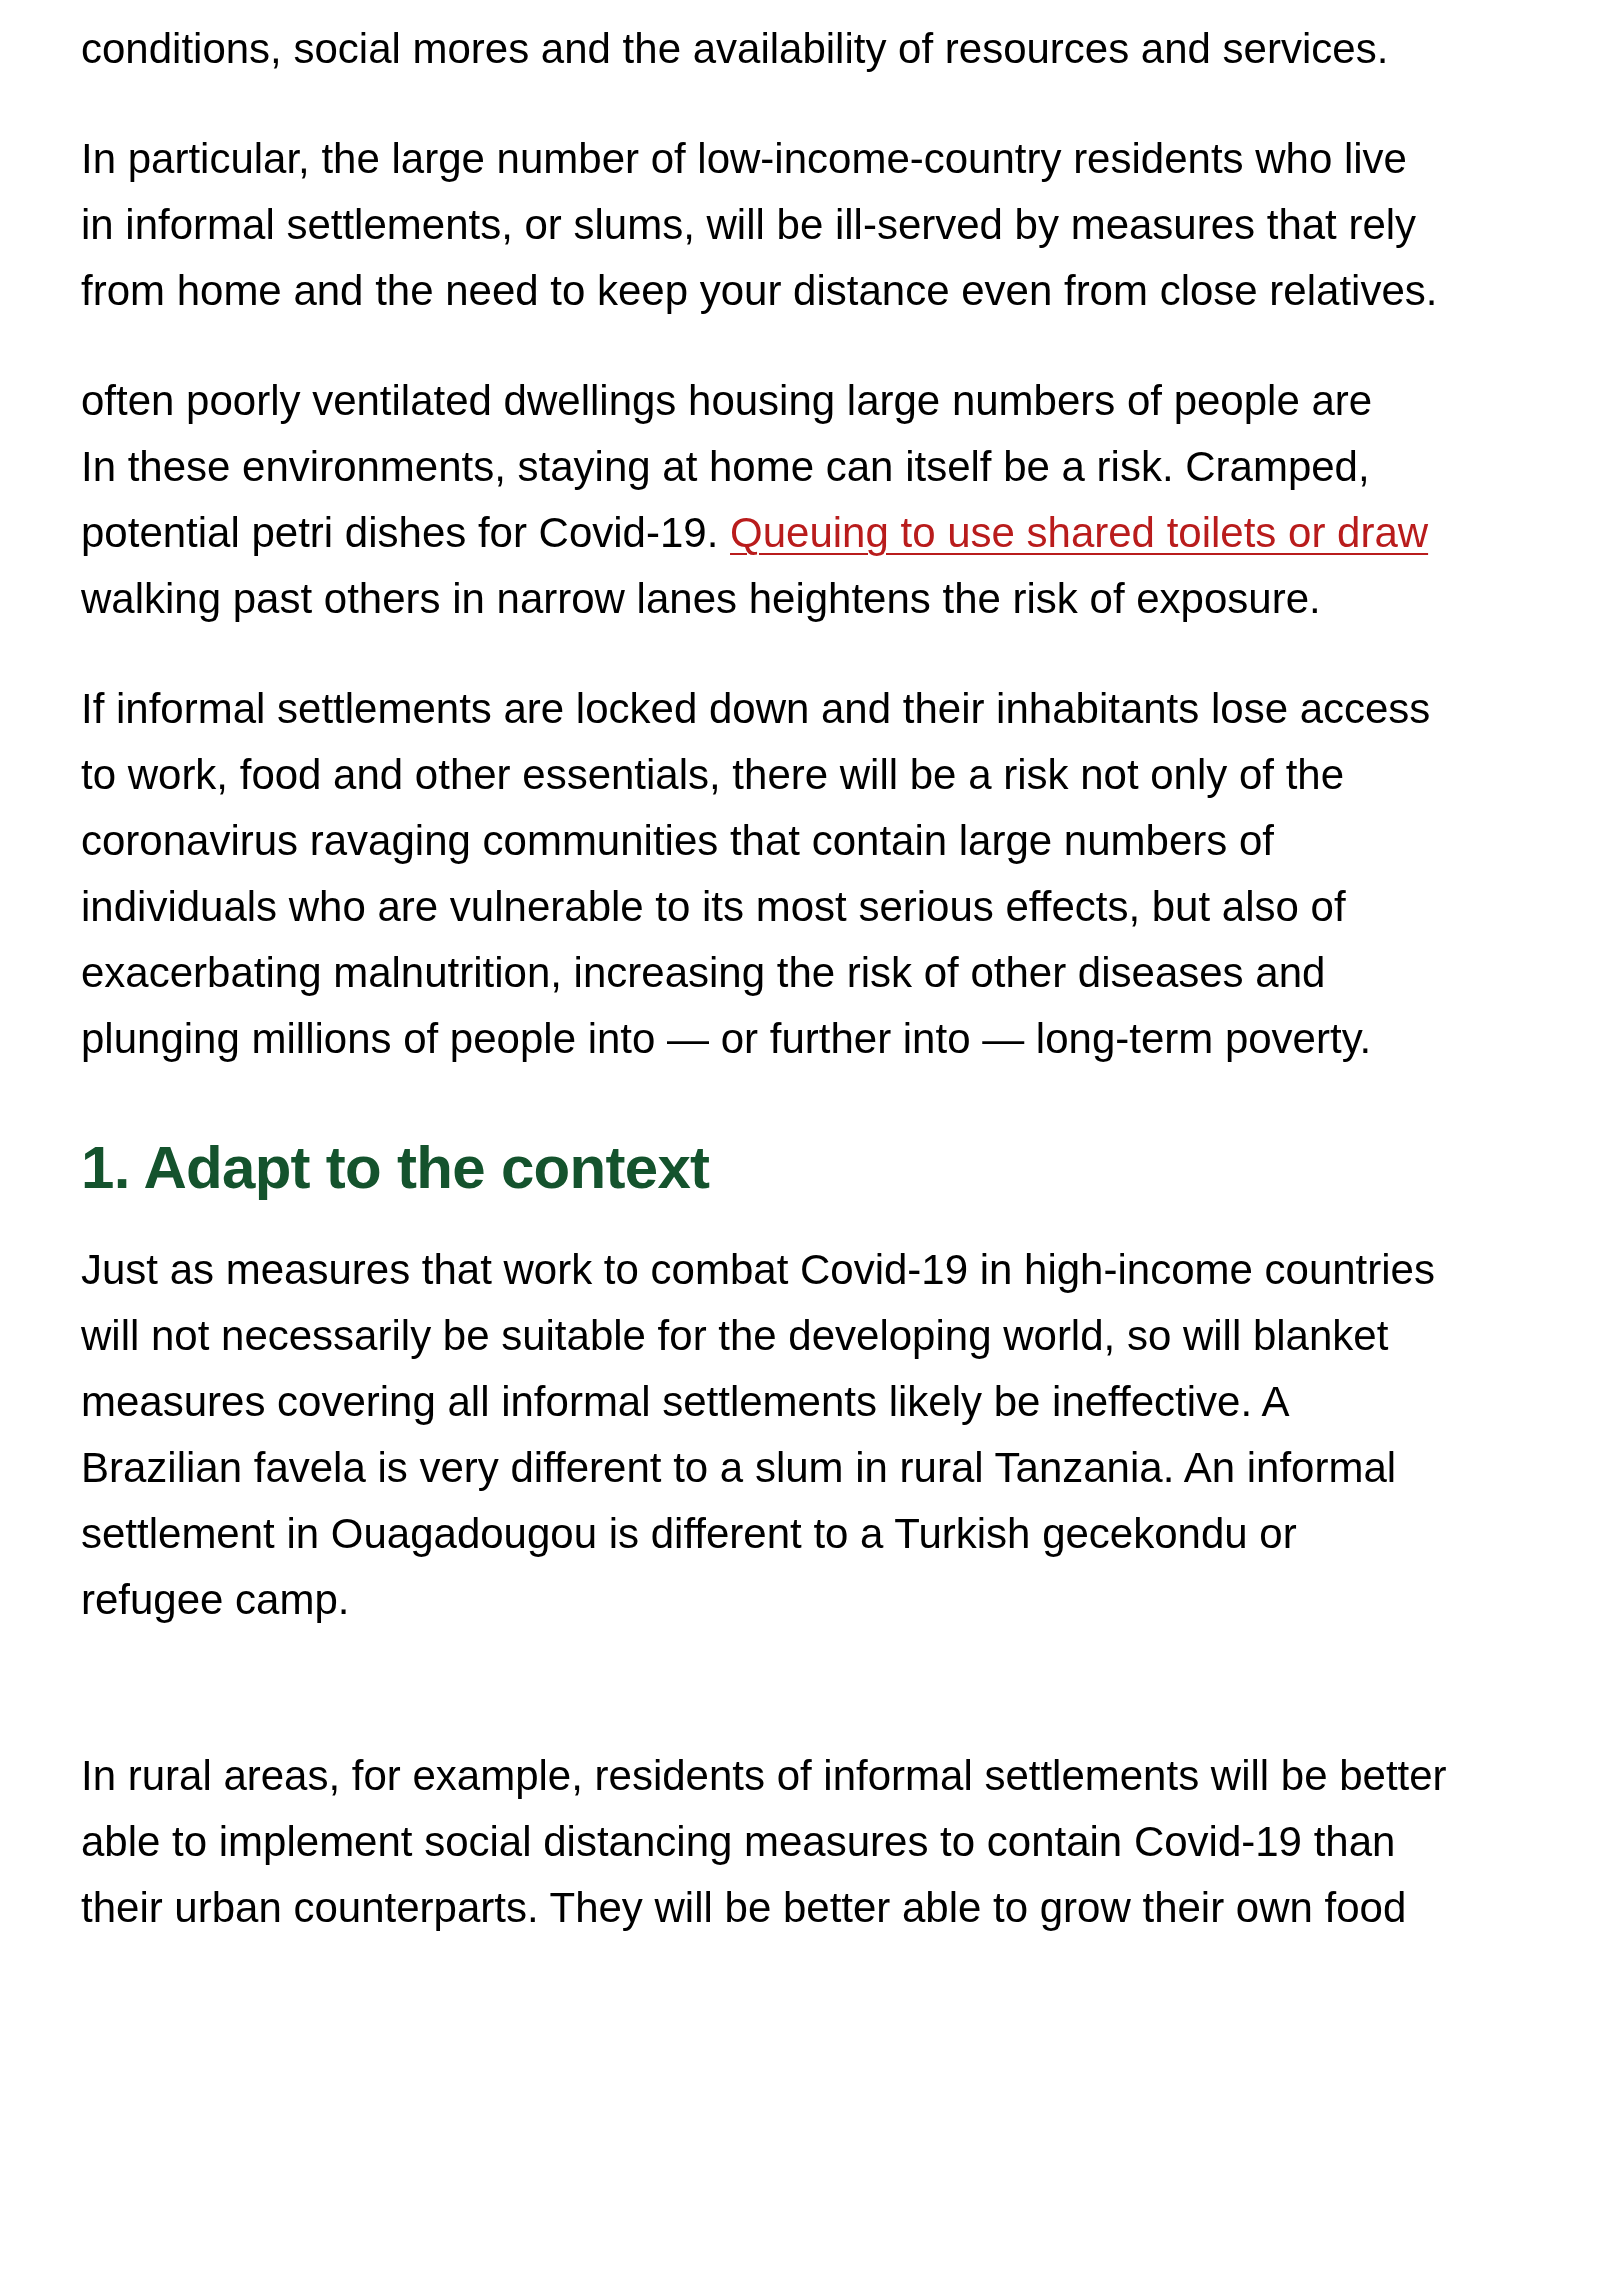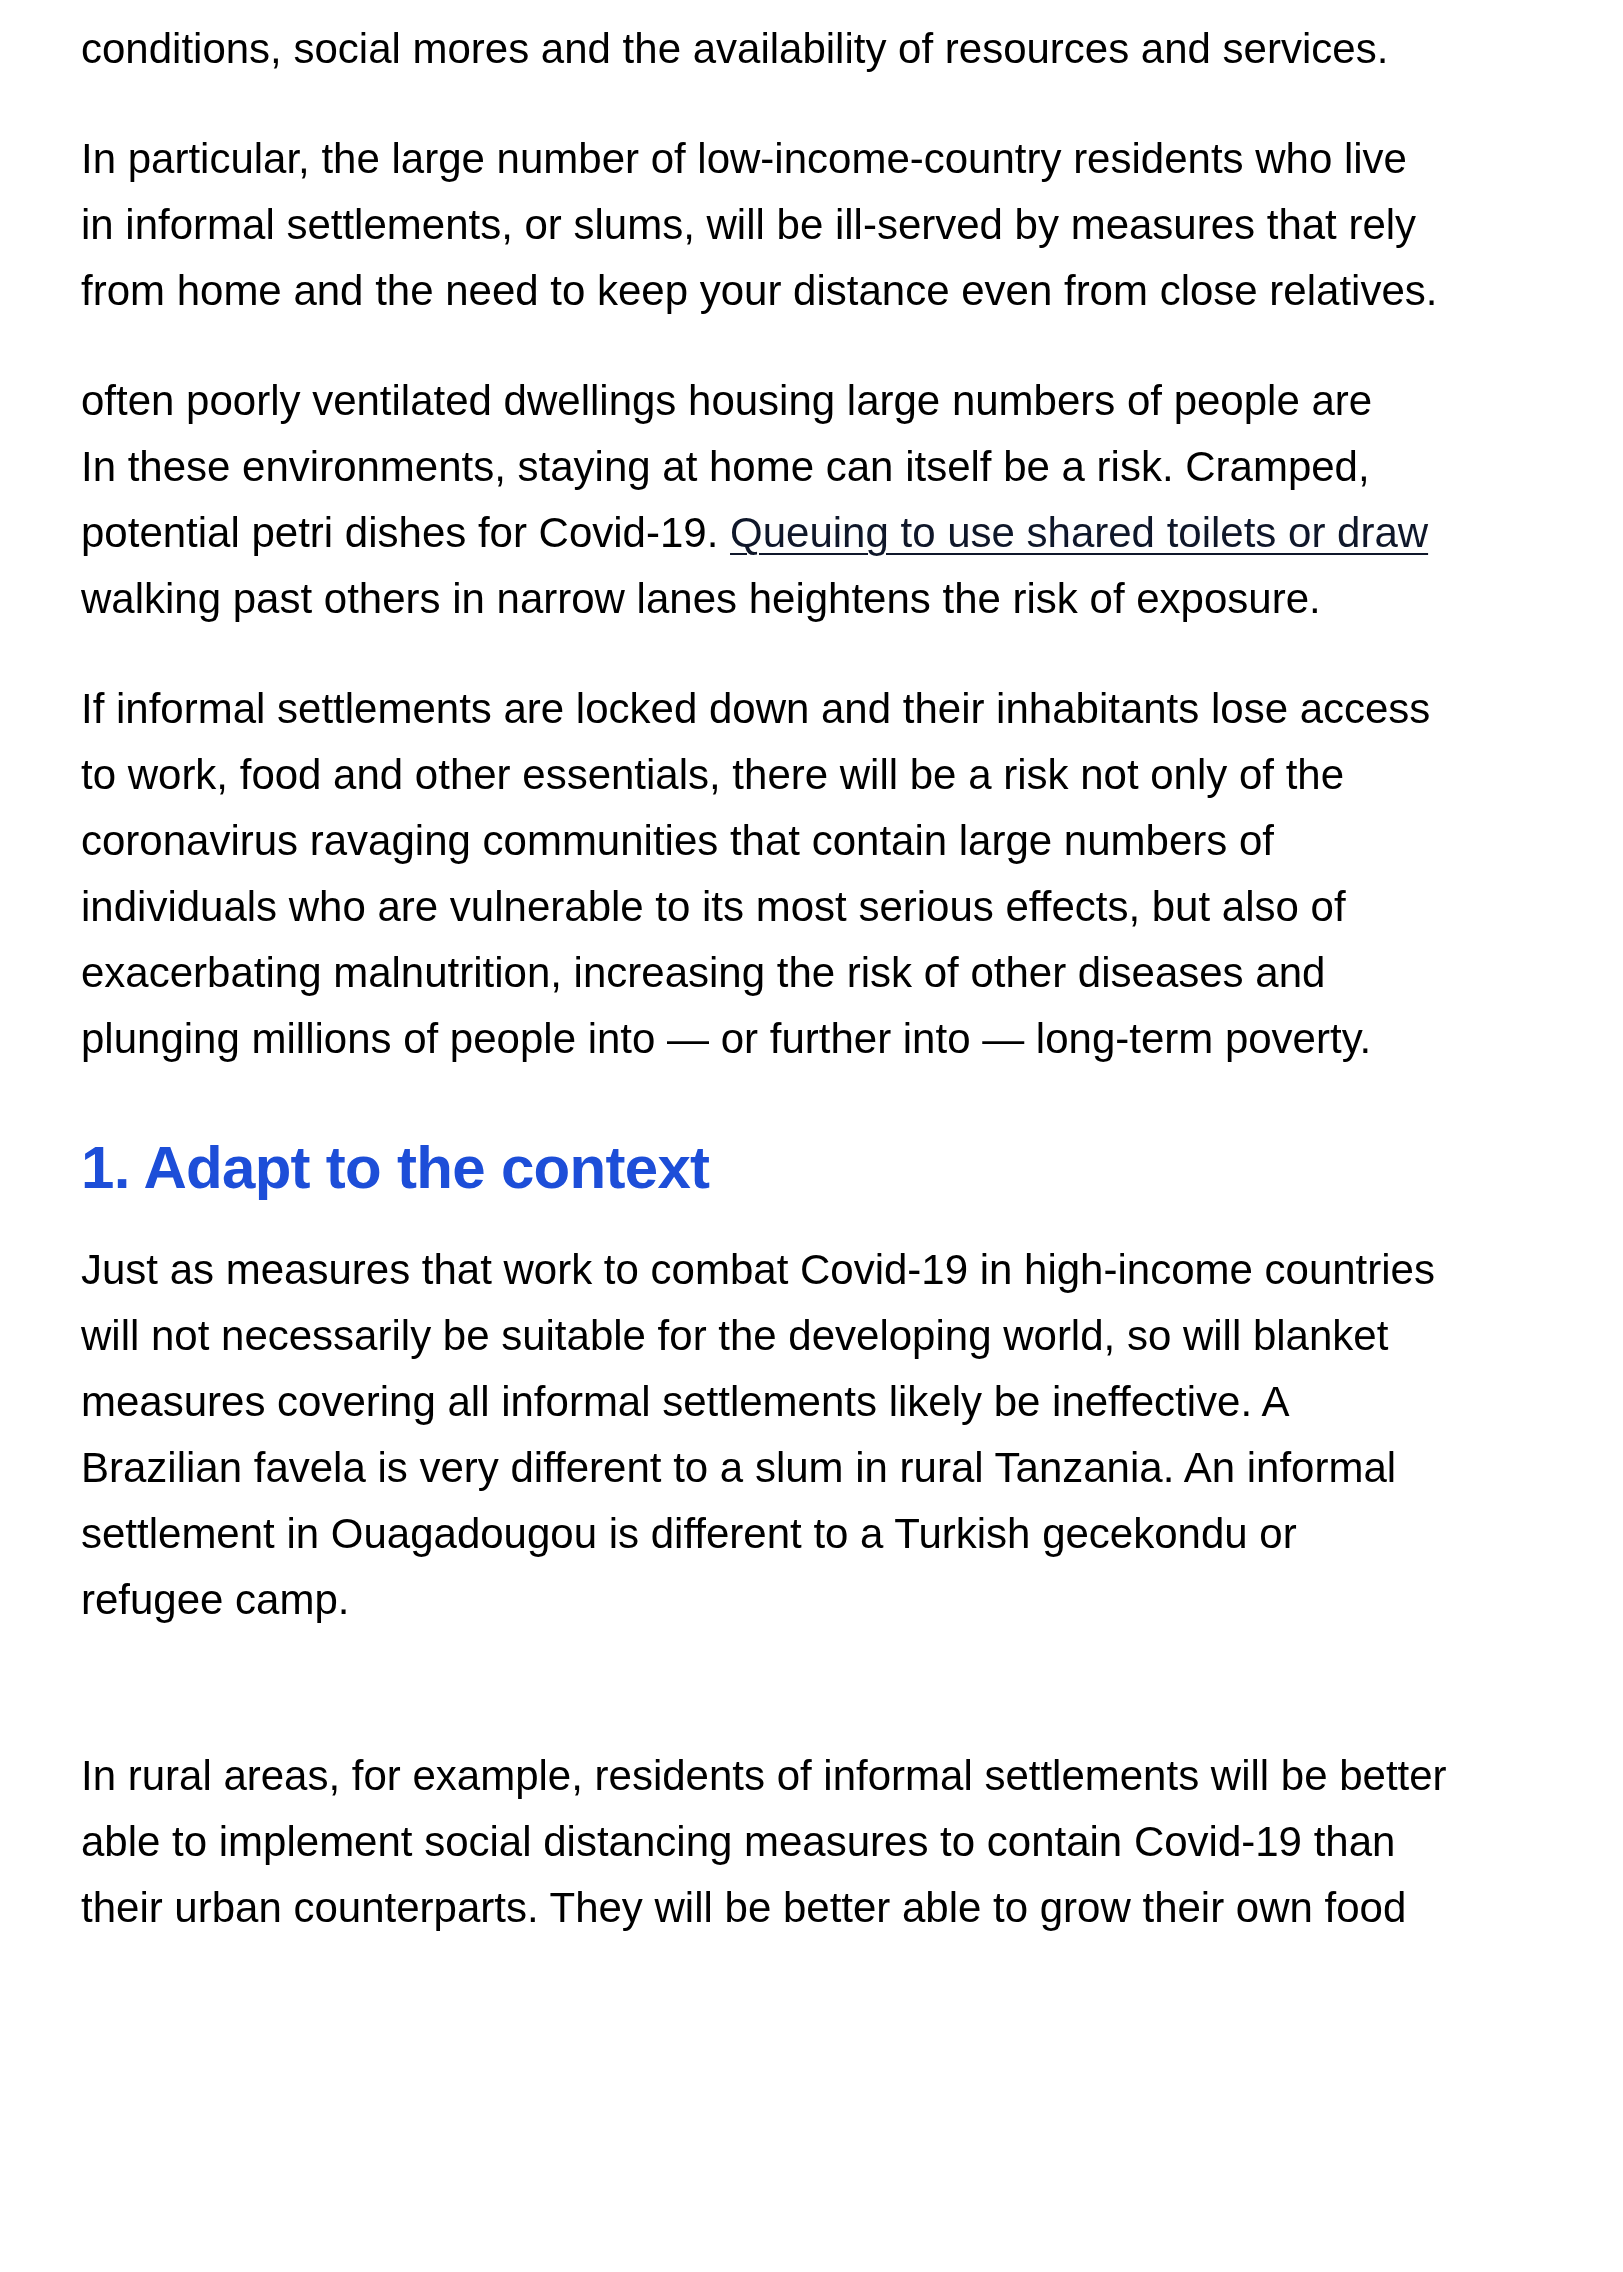--- a/index.html
+++ b/index.html
@@ -31,34 +31,34 @@
     display: block;
     height: 66px;
   }
   .para.first {
     margin-top: 16px;
   }
   .spacer {
     height: 66px;
   }
   .link {
-    color: #0f172a;
+    color: #b91c1c;
     text-decoration: underline;
     text-decoration-thickness: 2px;
     text-underline-offset: 6px;
     cursor: pointer;
   }
   .heading {
     font-family: "Liberation Sans", sans-serif;
     font-weight: bold;
     font-size: 60px;
     line-height: 74px;
     margin: 0 0 32px 0;
     padding-top: 14.7px;
-    color: #1d4ed8;
+    color: #14532d;
     letter-spacing: -0.7px;
   }
 </style>
 </head>
 <body>
 
 <div class="article">
 
   <p class="para first">
     <span class="line">conditions, social mores and the availability of resources and services.</span>

